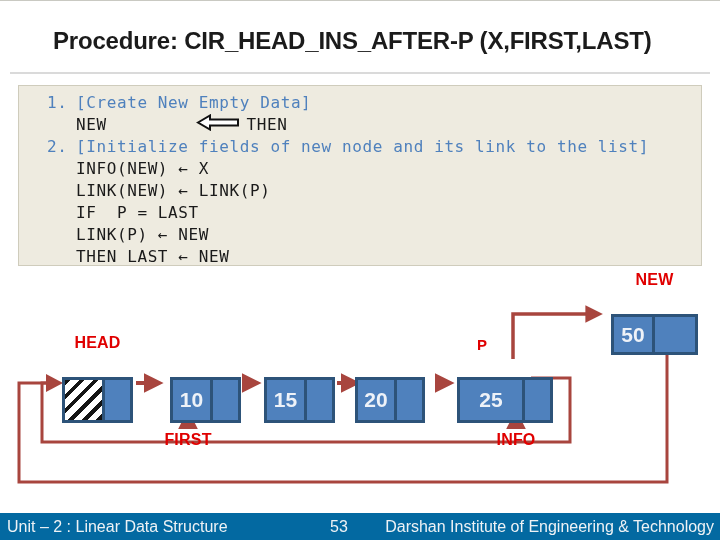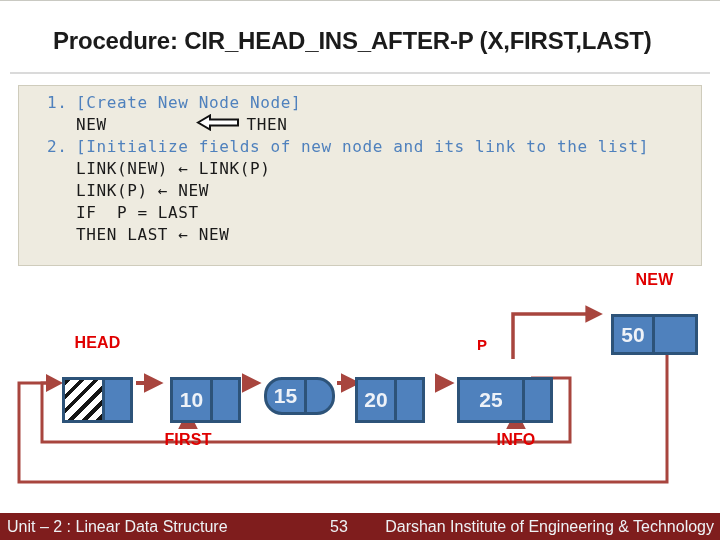--- a/index.html
+++ b/index.html
@@ -41,65 +41,69 @@
     flex:1;display:flex;align-items:center;justify-content:center;
     color:#eef2f8;font-weight:bold;font-size:21px;
   }
   .link{width:28px;border-left:3px solid #2d5379;box-sizing:border-box;}
   .hatch{
     flex:1;background:repeating-linear-gradient(135deg,#141414 0 4px,#ffffff 4px 10px);
   }
   svg.wires{position:absolute;left:0;top:0;pointer-events:none;}
   
   .footer{
-    position:absolute;left:0;top:512px;width:720px;height:28px;background:#7f1d1d;
+    position:absolute;left:0;top:512px;width:720px;height:28px;background:#0369a1;
     color:#eef2f5;font-size:16px;display:flex;align-items:center;
   }
   .f-left{position:absolute;left:7px;}
   .f-page{position:absolute;left:330px;}
   .f-right{position:absolute;right:6px;}
 </style>
 </head>
 <body>
 
 <div class="slide">
 
   <div class="title">Procedure: CIR_HEAD_INS_AFTER-P (X,FIRST,LAST)</div>
   <div class="title-divider"></div>
 
   <div class="codebox">
     <div class="cline">
       <span class="cnum blue">1.</span>
-      <span class="blue">[Create New Node Node]</span>
+      <span class="blue">[Create New Empty Data]</span>
     </div>
     <div class="cline">
       <span class="cnum"></span>
       <span>NEW</span>
       <span class="assign-arrow">
         <svg width="44" height="17" viewBox="0 0 44 17">
           <polygon points="2,8.5 14,1.5 14,5.5 42,5.5 42,11.5 14,11.5 14,15.5" fill="#ffffff" stroke="#111111" stroke-width="2" stroke-linejoin="miter"></polygon>
         </svg>
       </span>
       <span>THEN</span>
     </div>
     <div class="cline">
       <span class="cnum blue">2.</span>
       <span class="blue">[Initialize fields of new node and its link to the list]</span>
     </div>
     <div class="cline">
       <span class="cnum"></span>
+      <span>INFO(NEW) ← X</span>
+    </div>
+    <div class="cline">
+      <span class="cnum"></span>
       <span>LINK(NEW) ← LINK(P)</span>
     </div>
     <div class="cline">
       <span class="cnum"></span>
-      <span>LINK(P) ← NEW</span>
+      <span>IF  P = LAST</span>
     </div>
     <div class="cline">
       <span class="cnum"></span>
-      <span>IF  P = LAST</span>
+      <span>LINK(P) ← NEW</span>
     </div>
     <div class="cline">
       <span class="cnum"></span>
       <span>THEN LAST ← NEW</span>
     </div>
   </div>
 
   <svg class="wires" width="720" height="540" viewBox="0 0 720 540">
     <defs>
       <marker id="ah" markerWidth="5" markerHeight="5" refX="3.6" refY="2.5" orient="auto" markerUnits="strokeWidth">
@@ -129,21 +133,21 @@
   <div class="redlab" style="left:62px;top:333px;width:71px;">HEAD</div>
   <div class="node" style="left:62px;top:359px;width:71px;height:46px;">
     <div class="hatch"></div>
     <div class="link"></div>
   </div>
 
   <div class="node" style="left:170px;top:359px;width:71px;height:46px;">
     <div class="info">10</div>
     <div class="link"></div>
   </div>
-  <div class="node" style="left:264px;top:359px;width:71px;height:38px;border-radius:18px;">
+  <div class="node" style="left:264px;top:359px;width:71px;height:46px;">
     <div class="info">15</div>
     <div class="link"></div>
   </div>
   <div class="node" style="left:355px;top:359px;width:70px;height:46px;">
     <div class="info">20</div>
     <div class="link"></div>
   </div>
   <div class="node" style="left:457px;top:359px;width:96px;height:46px;">
     <div class="info">25</div>
     <div class="link"></div>

